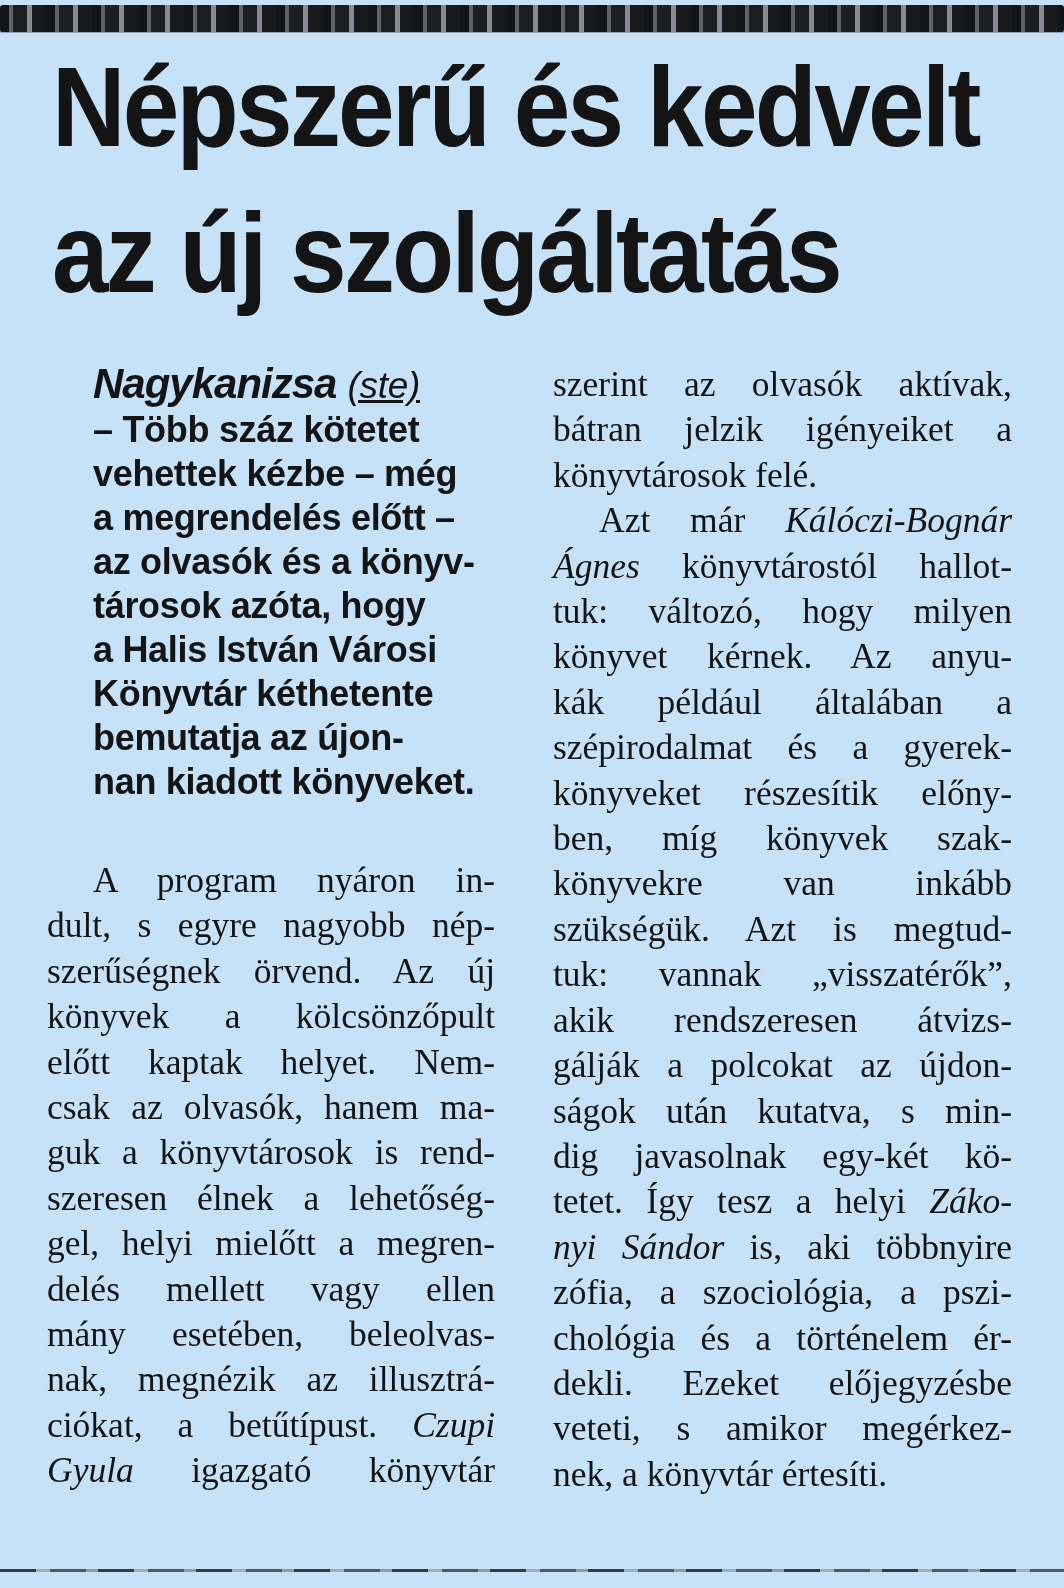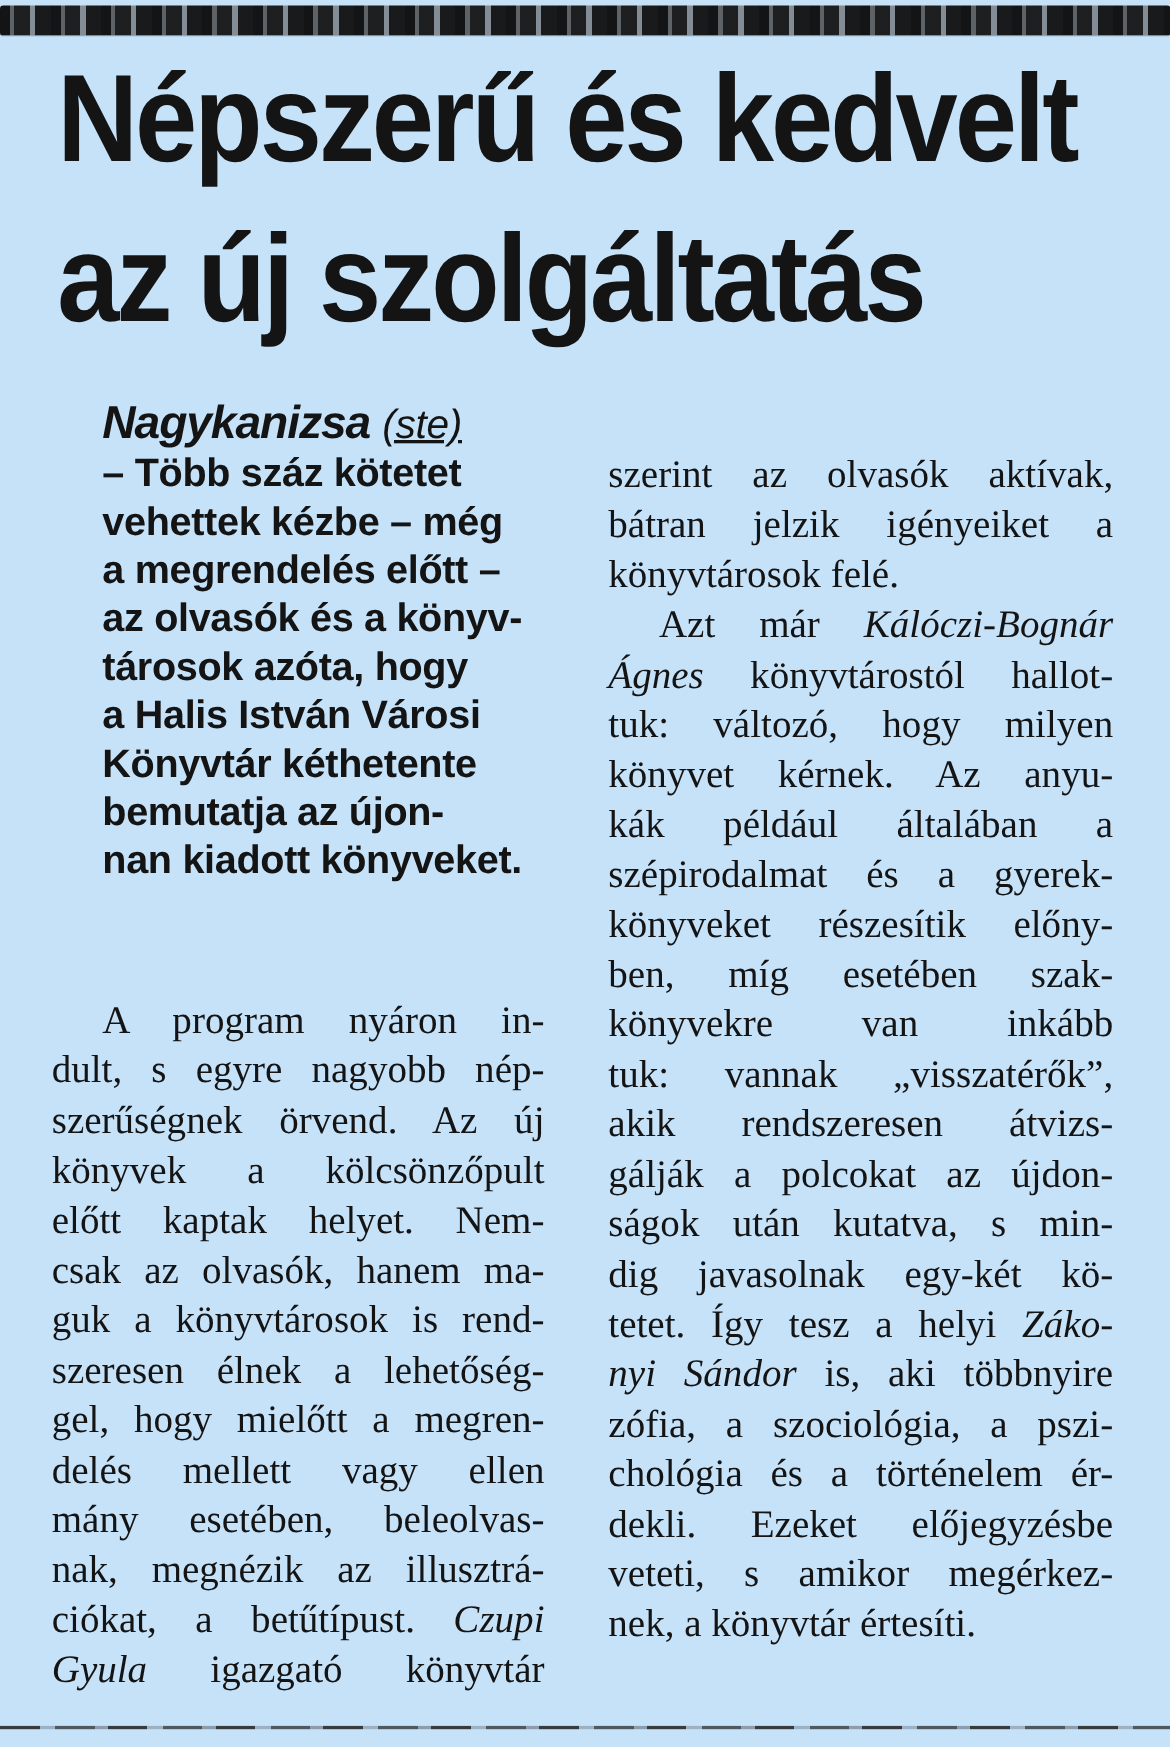--- a/index.html
+++ b/index.html
@@ -54,21 +54,21 @@
     letter-spacing:-0.3px;color:var(--ink);
   }
   .lead-line{white-space:nowrap;}
   .dateline .place{font-style:italic;font-size:42px;letter-spacing:-1px;}
   .dateline .credit{font-style:italic;font-weight:400;margin-left:11px;font-size:37px;text-decoration:underline;}
 
   
   .body-col{
     position:absolute;
     font-family:"Liberation Serif",serif;
-    font-size:35.5px;line-height:45.4px;color:var(--ink);margin-top:47px;
+    font-size:35.5px;line-height:45.4px;color:var(--ink);
   }
   #col-left{left:47px;top:858px;width:448px;}
   #col-right{left:553px;top:362px;width:459px;}
   .bline{text-align:justify;text-align-last:justify;}
   .bline.f{text-indent:46px;}
   .bline.l{text-align-last:left;}
   .bline .it{font-style:italic;}
 
   
   .bottom-rule{
@@ -111,40 +111,41 @@
 
   <div class="body-col" id="col-left">
       <div class="bline f"><span>A program nyáron in-</span></div>
       <div class="bline"><span>dult, s egyre nagyobb nép-</span></div>
       <div class="bline"><span>szerűségnek örvend. Az új</span></div>
       <div class="bline"><span>könyvek a kölcsönzőpult</span></div>
       <div class="bline"><span>előtt kaptak helyet. Nem-</span></div>
       <div class="bline"><span>csak az olvasók, hanem ma-</span></div>
       <div class="bline"><span>guk a könyvtárosok is rend-</span></div>
       <div class="bline"><span>szeresen élnek a lehetőség-</span></div>
-      <div class="bline"><span>gel, hogy mielőtt a megren-</span></div>
+      <div class="bline"><span>gel, helyi mielőtt a megren-</span></div>
       <div class="bline"><span>delés mellett vagy ellen</span></div>
       <div class="bline"><span>mány esetében, beleolvas-</span></div>
       <div class="bline"><span>nak, megnézik az illusztrá-</span></div>
       <div class="bline"><span>ciókat, a betűtípust. </span><span class="it">Czupi</span></div>
       <div class="bline"><span class="it">Gyula</span><span> igazgató könyvtár</span></div>
     </div>
   <div class="body-col" id="col-right">
       <div class="bline"><span>szerint az olvasók aktívak,</span></div>
       <div class="bline"><span>bátran jelzik igényeiket a</span></div>
       <div class="bline l"><span>könyvtárosok felé.</span></div>
       <div class="bline f"><span>Azt már </span><span class="it">Kálóczi-Bognár</span></div>
       <div class="bline"><span class="it">Ágnes</span><span> könyvtárostól hallot-</span></div>
       <div class="bline"><span>tuk: változó, hogy milyen</span></div>
       <div class="bline"><span>könyvet kérnek. Az anyu-</span></div>
       <div class="bline"><span>kák például általában a</span></div>
       <div class="bline"><span>szépirodalmat és a gyerek-</span></div>
       <div class="bline"><span>könyveket részesítik előny-</span></div>
-      <div class="bline"><span>ben, míg esetében szak-</span></div>
+      <div class="bline"><span>ben, míg könyvek szak-</span></div>
       <div class="bline"><span>könyvekre van inkább</span></div>
+      <div class="bline"><span>szükségük. Azt is megtud-</span></div>
       <div class="bline"><span>tuk: vannak „visszatérők”,</span></div>
       <div class="bline"><span>akik rendszeresen átvizs-</span></div>
       <div class="bline"><span>gálják a polcokat az újdon-</span></div>
       <div class="bline"><span>ságok után kutatva, s min-</span></div>
       <div class="bline"><span>dig javasolnak egy-két kö-</span></div>
       <div class="bline"><span>tetet. Így tesz a helyi </span><span class="it">Záko-</span></div>
       <div class="bline"><span class="it">nyi Sándor</span><span> is, aki többnyire</span></div>
       <div class="bline"><span>zófia, a szociológia, a pszi-</span></div>
       <div class="bline"><span>chológia és a történelem ér-</span></div>
       <div class="bline"><span>dekli. Ezeket előjegyzésbe</span></div>

